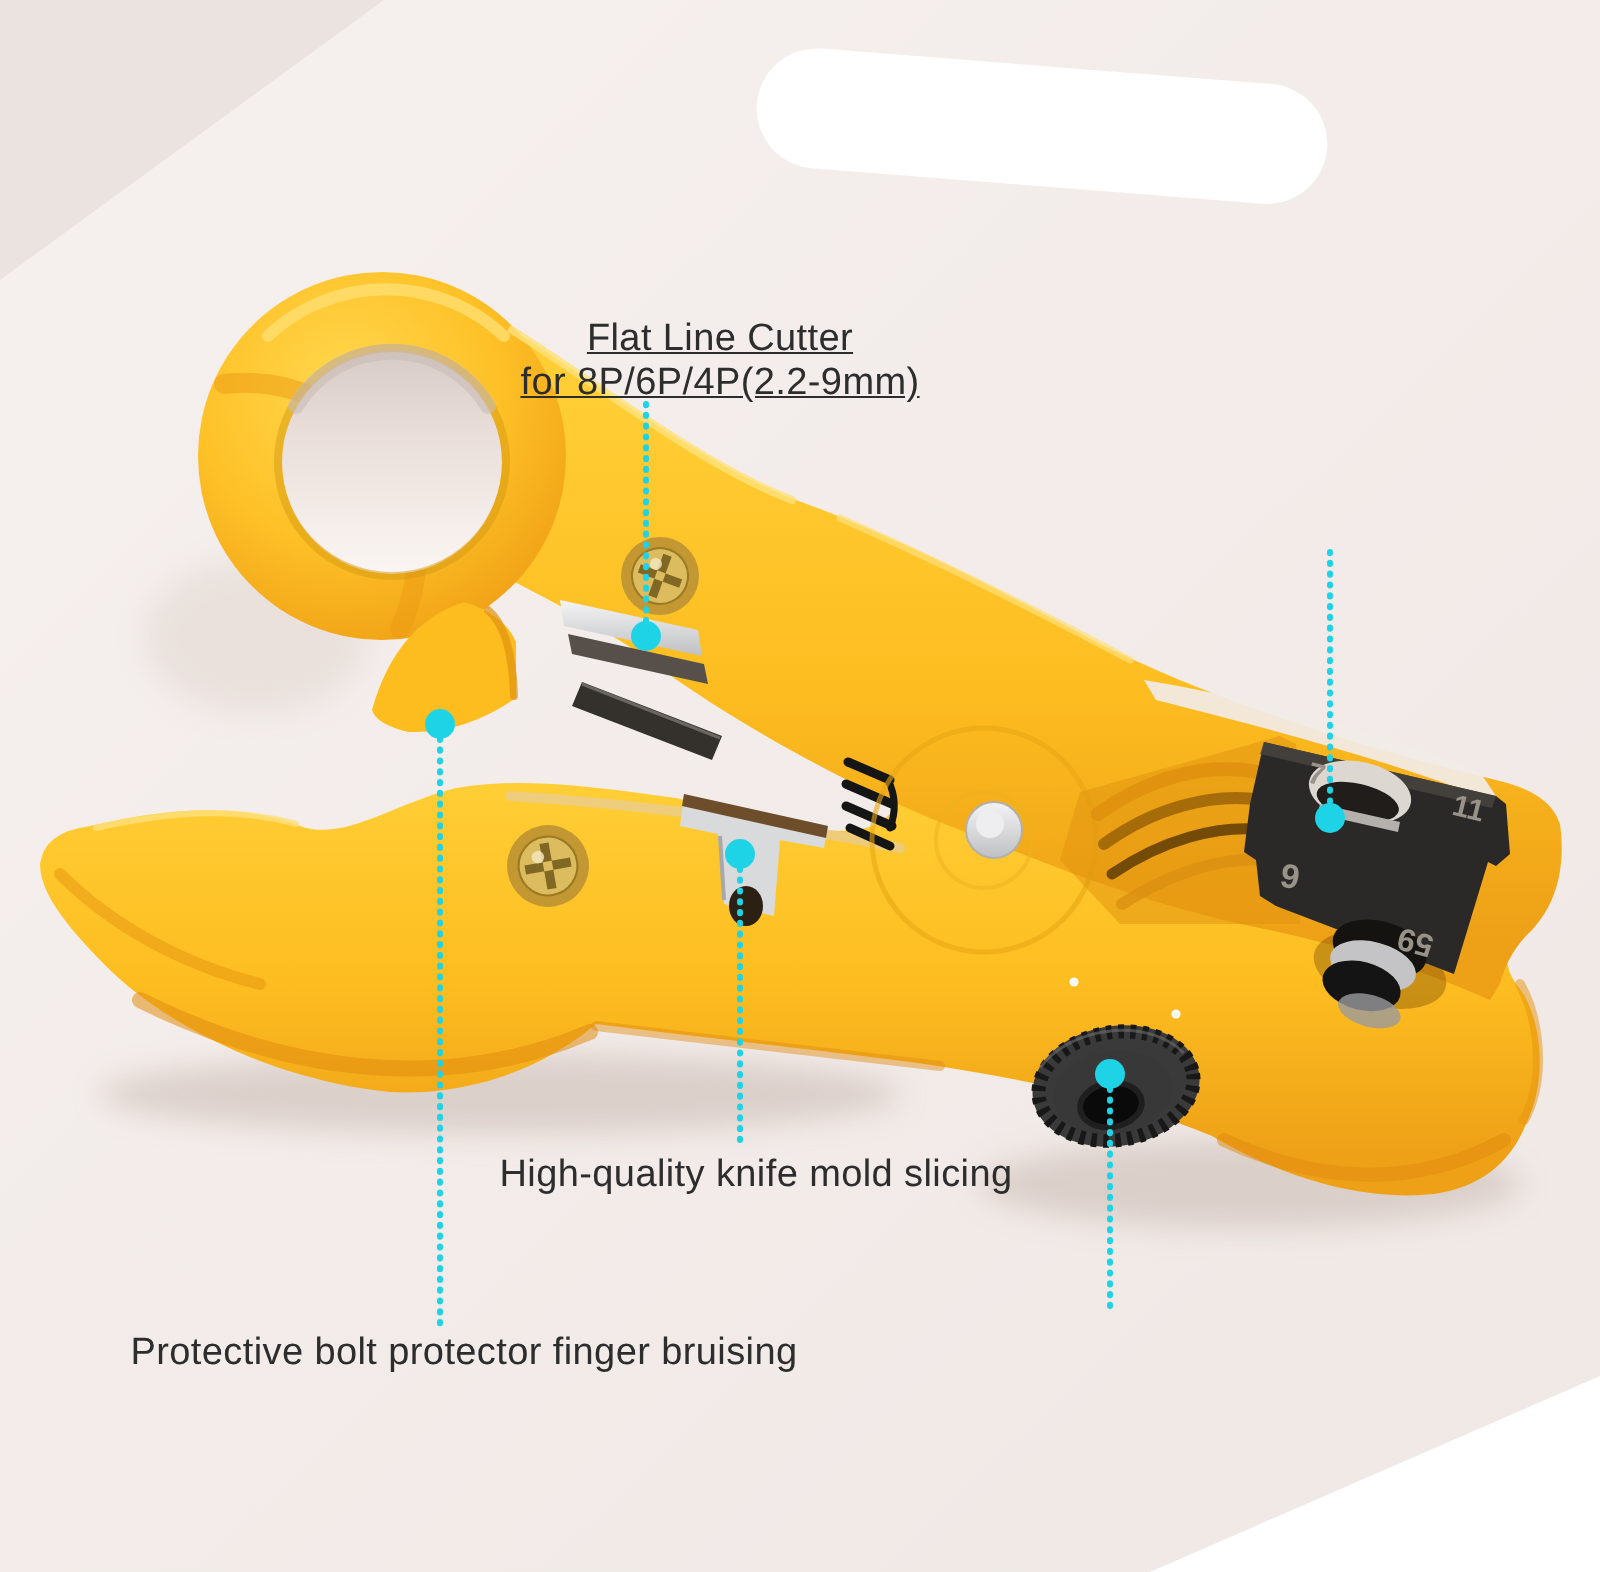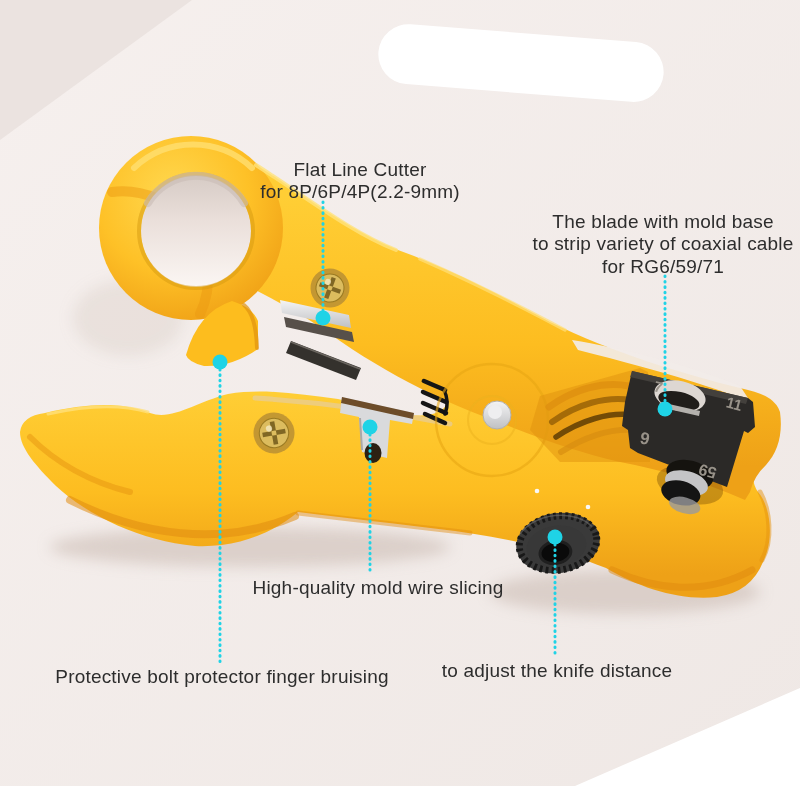--- a/index.html
+++ b/index.html
@@ -230,36 +230,30 @@
   </g>
   <g fill="var(--accent-cyan,#1fd3e6)">
     <circle cx="323" cy="318" r="7.5"></circle>
     <circle cx="665" cy="409" r="7.5"></circle>
     <circle cx="370" cy="427" r="7.5"></circle>
     <circle cx="220" cy="362" r="7.5"></circle>
     <circle cx="555" cy="537" r="7.5"></circle>
   </g>
 </svg>
 
-<div class="callout" style="left:360px;top:159px;">
+<div class="callout" style="left:360px;top:159px;text-decoration:underline;">
   <div>Flat Line Cutter</div>
   <div>for 8P/6P/4P(2.2-9mm)</div>
 </div>
 
-<div class="callout" style="left:663px;top:211px;">
-  <div>The blade with mold base</div>
-  <div>to strip variety of coaxial cable</div>
-  <div>for RG6/59/71</div>
-</div>
 
 <div class="callout" style="left:378px;top:577px;">
-  <div>High-quality mold wire slicing</div>
-</div>
-
-<div class="callout" style="left:222px;top:666px;">
+  <div>High-quality knife mold slicing</div>
+</div>
+
+<div class="callout" style="left:232px;top:666px;">
   <div>Protective bolt protector finger bruising</div>
 </div>
 
 <div class="callout" style="left:557px;top:660px;">
-  <div>to adjust the knife distance</div>
 </div>
 
 </div>
 
 </body></html>

